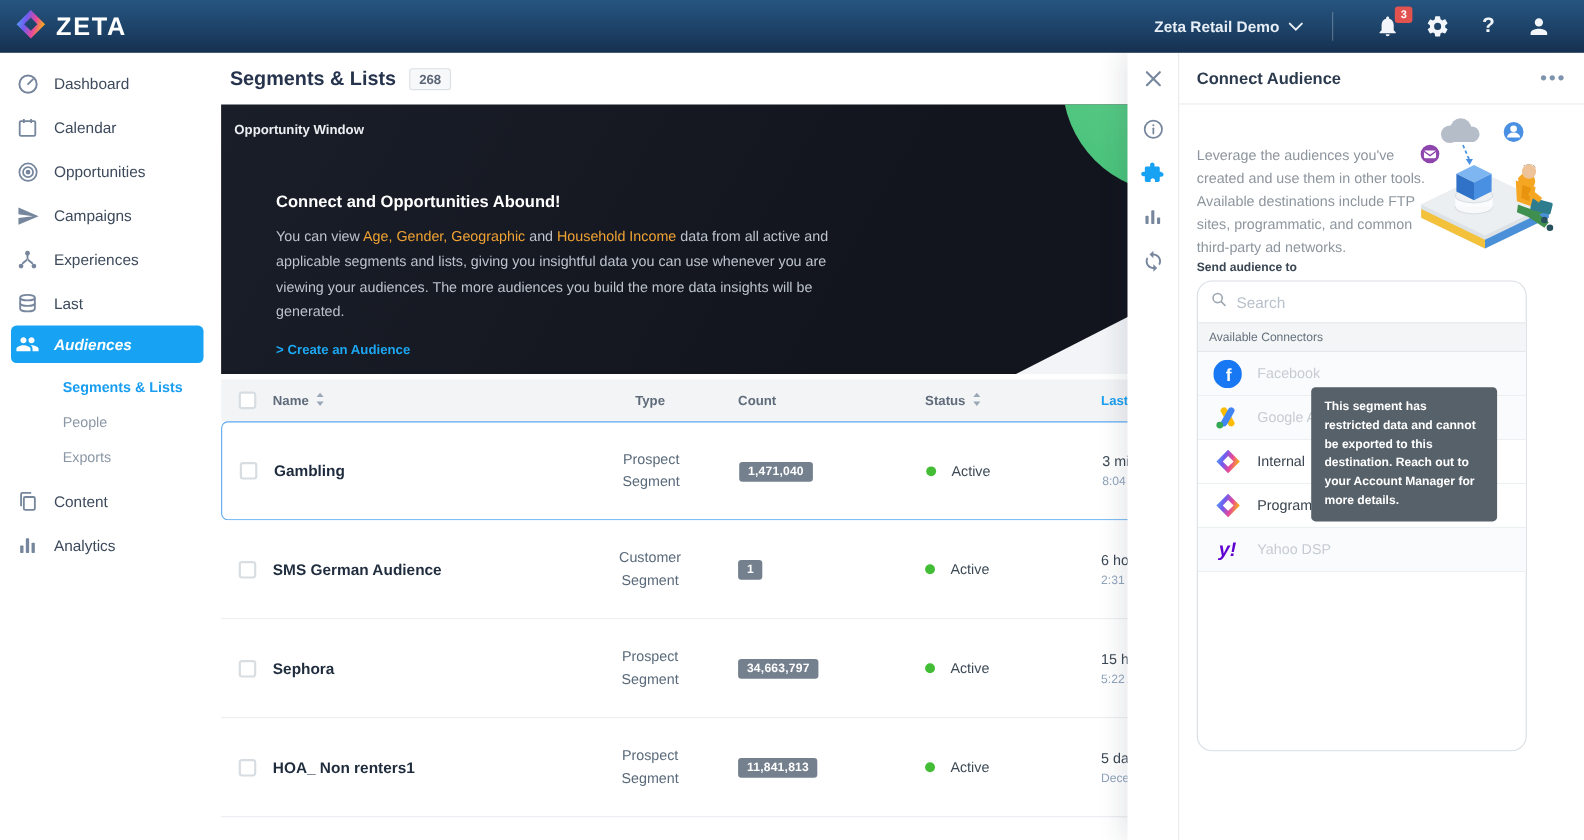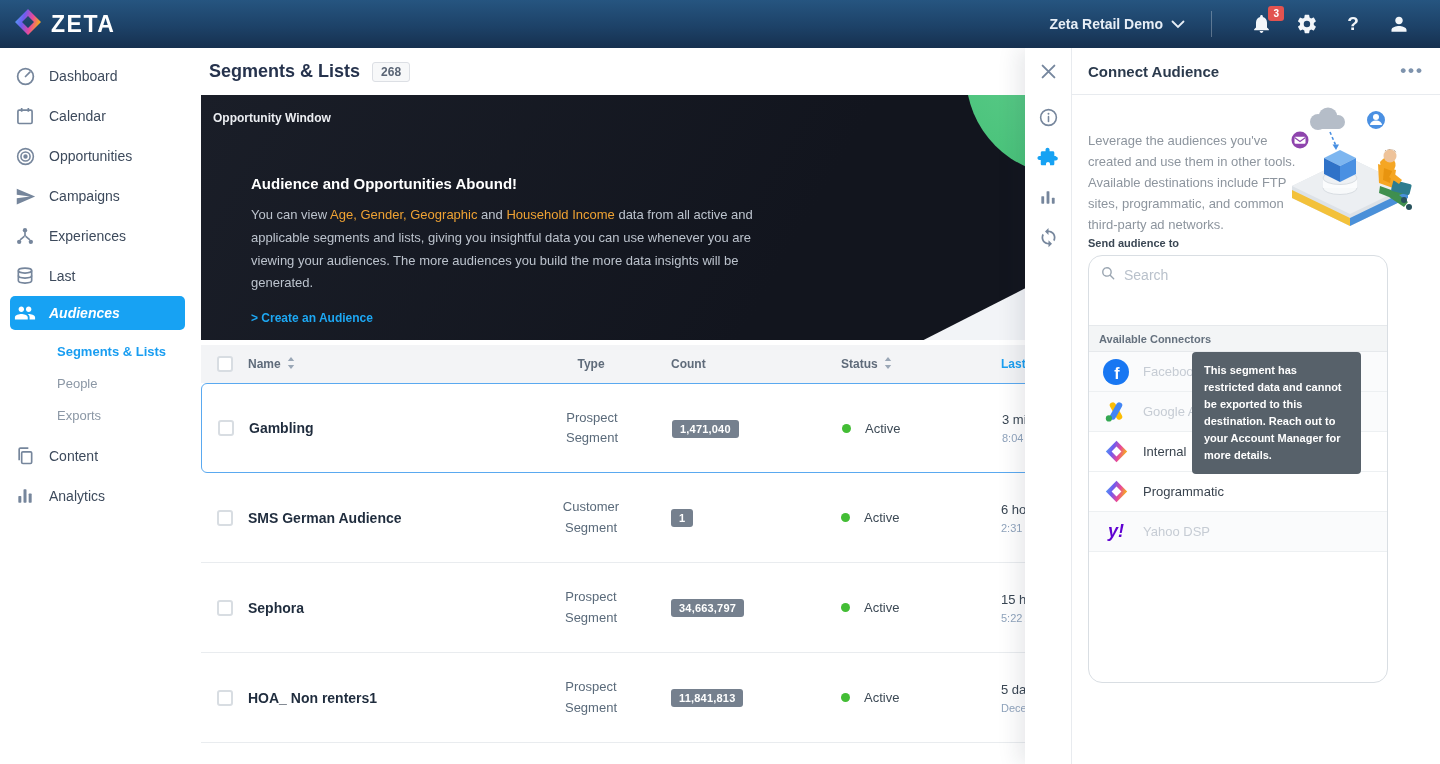--- a/index.html
+++ b/index.html
@@ -94,21 +94,21 @@
   #panel-menu { color:#7e93ad; font-size:17px; font-weight:700; letter-spacing:2px; cursor:pointer; line-height:10px; }
   #panel-desc { position:absolute; left:63px; top:82px; width:212px; font-size:13px; color:#8d959e; line-height:1.62; }
   #illustration { position:absolute; left:255px; top:58px; }
   #send-label { position:absolute; left:63px; top:189px; font-size:11px; font-weight:700; color:#3b4754; }
   #connector-box { position:absolute; left:63px; top:207px; width:300px; height:428px;
     border:1px solid #d9dee3; border-radius:14px; background:#fff; }
   #search-row { height:37px; display:flex; align-items:center; padding-left:12px; gap:9px; }
   #search-input { border:none; outline:none; font-size:14px; color:#46525e; width:250px; font-family:"Liberation Sans",sans-serif; }
   #search-input::placeholder { color:#b9c1cb; }
   #connector-list-header { height:27px; background:#f3f5f6; border-top:1px solid #e6e9ec; border-bottom:1px solid #e6e9ec;
-    font-size:11px; color:#65717e; font-weight:700; display:flex; align-items:center; padding-left:10px;margin-top:32px; }
+    font-size:11px; color:#65717e; font-weight:400; display:flex; align-items:center; padding-left:10px; }
   .conn-row { height:40px; display:flex; align-items:center; border-bottom:1px solid #edf0f2; cursor:pointer; background:#fff; }
   .conn-row.disabled { background:#fafbfc; cursor:default; }
   .conn-icon { width:26px; height:26px; margin-left:14px; display:flex; align-items:center; justify-content:center; flex-shrink:0; }
   .conn-label { margin-left:14px; font-size:13px; color:#39434e; }
   .conn-row.disabled .conn-label { color:#c6ccd4; }
   .yahoo-glyph { color:#5f01d1; font-weight:800; font-style:italic; font-size:18px; }
   #panel-footer { position:absolute; left:47px; top:655px; width:368px; height:61px; border-top:1px solid #e8ebef;
     display:flex; justify-content:center; }
   #next-button { margin-top:15px; width:58px; height:31px; background:#bfe0fb; border:none; border-radius:4px;
     color:#fff; font-size:13.5px; font-weight:700; font-family:"Liberation Sans",sans-serif; cursor:default; }
@@ -272,21 +272,21 @@
     <div id="main-header">
       <span id="page-title">Segments &amp; Lists</span>
       <span id="count-badge">268</span>
     </div>
 
     <div id="banner">
       <div id="banner-circle"></div>
       <div id="banner-wedge"></div>
       <div id="banner-eyebrow">Opportunity Window</div>
       <div id="banner-content">
-        <div id="banner-heading">Audience and Opportunities Abound!</div>
+        <div id="banner-heading">Connect and Opportunities Abound!</div>
         <div id="banner-body"><span>You can view </span><span class="hl-orange">Age, Gender, Geographic</span><span> and </span><span class="hl-orange">Household Income</span><span> data from all active and applicable segments and lists, giving you insightful data you can use whenever you are viewing your audiences. The more audiences you build the more data insights will be generated.</span></div>
         <span id="banner-link">&gt; Create an Audience</span>
       </div>
     </div>
 
     <div id="table">
       <div class="t-header">
         <div class="col-cb">
             <div class="checkbox"></div>
           </div>

